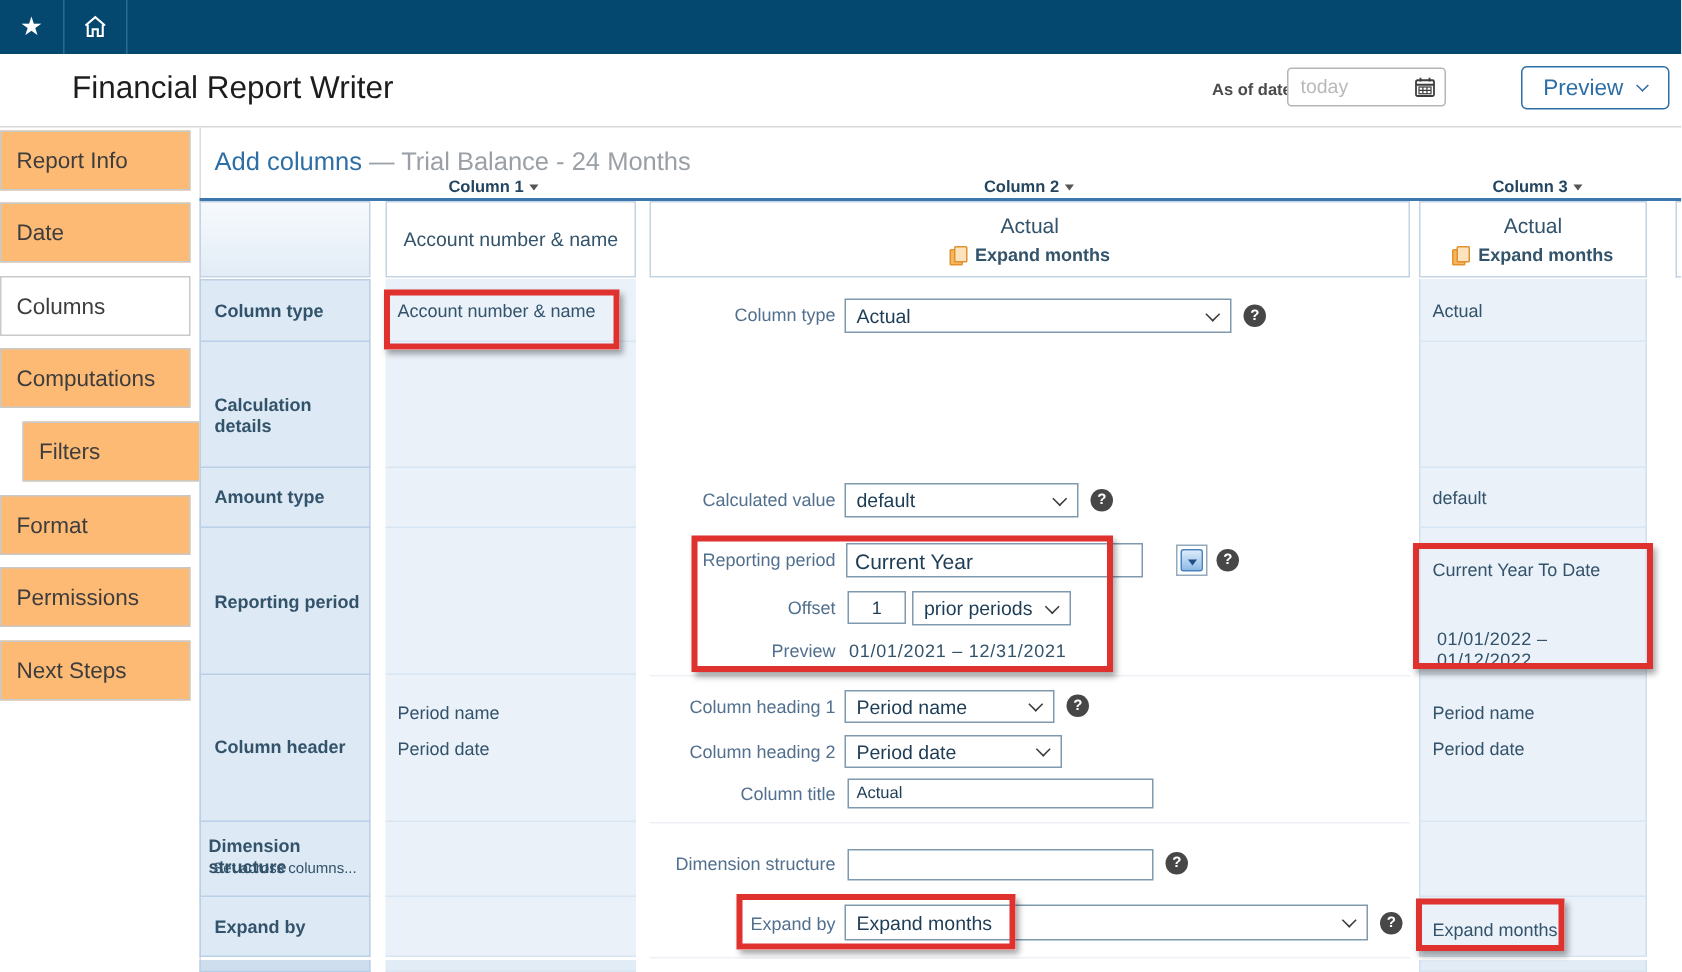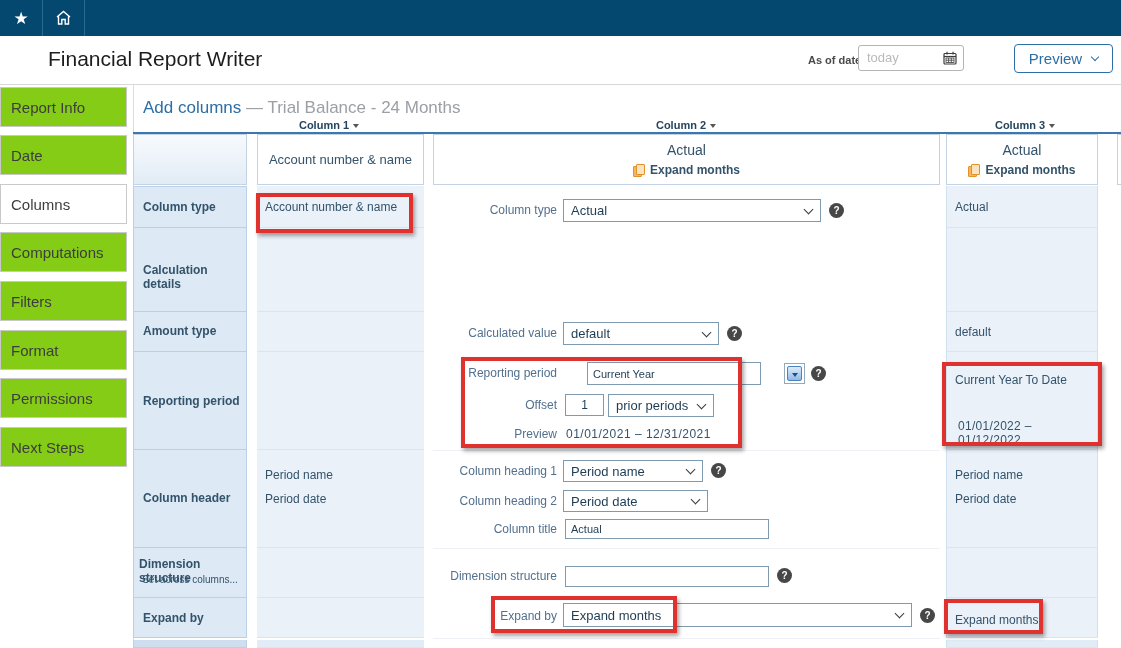--- a/index.html
+++ b/index.html
@@ -20,21 +20,21 @@
   .page-title{position:absolute;left:8px;top:11px;font-size:21px;color:#1d1d1d;margin-left:40px;}
   .asof-label{position:absolute;left:808px;top:54px;font-size:11px;font-weight:bold;color:#4a4a4a;}
   .asof-box{position:absolute;left:858px;top:45px;width:106px;height:26px;border:1px solid #b5b5b5;border-radius:3px;background:#fff;box-sizing:border-box;}
   .asof-box input{position:absolute;left:6px;top:3px;width:70px;border:0;outline:0;font-size:13px;color:#444;font-family:inherit;}
   .asof-box input::placeholder{color:#b9b9b9;}
   .cal-icon{position:absolute;right:6px;top:5px;cursor:pointer;}
   .preview-btn{position:absolute;left:1014px;top:44px;width:99px;height:29px;border:1.5px solid #2d6ea5;border-radius:4px;background:#fff;color:#2d6ea5;font-size:15px;display:flex;align-items:center;justify-content:center;gap:10px;cursor:pointer;box-sizing:border-box;}
   .preview-btn .chev{width:5px;height:5px;margin-top:-3px;}
 
   
-  .tab{position:absolute;left:0;width:127px;height:40px;background:#84cc16;border:1px solid #c9c9c9;box-sizing:border-box;display:flex;align-items:center;padding-left:10px;font-size:15px;color:#3d3d3d;cursor:pointer;}
+  .tab{position:absolute;left:0;width:127px;height:40px;background:#fdba74;border:1px solid #c9c9c9;box-sizing:border-box;display:flex;align-items:center;padding-left:10px;font-size:15px;color:#3d3d3d;cursor:pointer;}
   .tab.active{background:#fff;}
   .content-vline{position:absolute;left:133px;top:85px;width:1px;height:563px;background:#dcdcdc;}
 
   
   .heading{position:absolute;left:143px;top:98px;font-size:17px;}
   .heading .act{color:#2d6ea5;}
   .heading .sep,.heading .rep{color:#9aa0a6;}
   .colmenu{position:absolute;top:119px;transform:translateX(-50%);font-size:11px;font-weight:bold;color:#23455f;cursor:pointer;white-space:nowrap;}
   .colmenu .caret{display:inline-block;width:0;height:0;border-left:3.5px solid transparent;border-right:3.5px solid transparent;border-top:4px solid #555;margin-left:4px;vertical-align:1px;}
   .blueline{position:absolute;left:133px;top:132px;width:988px;height:2px;background:#3c77ae;}
@@ -122,21 +122,21 @@
     </div>
   <div class="tab" style="top:135px;">
       <span>Date</span>
     </div>
   <div class="tab active" style="top:184px;">
       <span>Columns</span>
     </div>
   <div class="tab" style="top:232px;">
       <span>Computations</span>
     </div>
-  <div class="tab" style="top:281px;">
+  <div class="tab" style="top:281px;margin-left:15px;">
       <span>Filters</span>
     </div>
   <div class="tab" style="top:330px;">
       <span>Format</span>
     </div>
   <div class="tab" style="top:378px;">
       <span>Permissions</span>
     </div>
   <div class="tab" style="top:427px;">
       <span>Next Steps</span>
@@ -232,21 +232,21 @@
   <div class="help" style="left:829px;top:203px;">?</div>
 
   <span class="flab" style="top:326px;">Calculated value</span>
   <div class="sel" style="left:563px;top:322px;width:156px;height:23px;">
       <span>default</span>
       <span class="chev"></span>
     </div>
   <div class="help" style="left:727px;top:326px;">?</div>
 
   <span class="flab" style="top:366px;">Reporting period</span>
-  <input class="tin" style="left: 564px; top: 362px; width: 174px; height: 23px; font-size: 11px; margin-left: 23px;" value="Current Year">
+  <input class="tin" style="left: 564px; top: 362px; width: 198px; height: 23px; font-size: 14px;" value="Current Year">
   <div class="picker" style="left:784px;top:363px;">
       <span class="inner">
         <span class="arr"></span>
       </span>
     </div>
   <div class="help" style="left:811px;top:366px;">?</div>
 
   <span class="flab" style="top:398px;">Offset</span>
   <input class="tin" style="left: 565px; top: 394px; width: 39px; height: 22px; text-align: center;" value="1">
   <div class="sel" style="left:608px;top:394px;width:106px;height:23px;">

